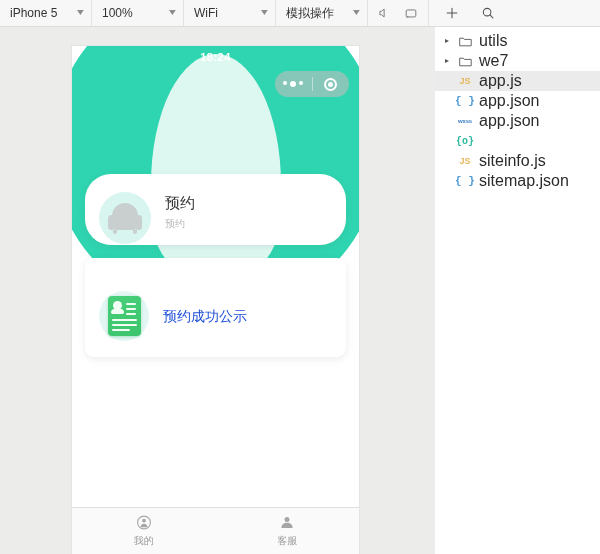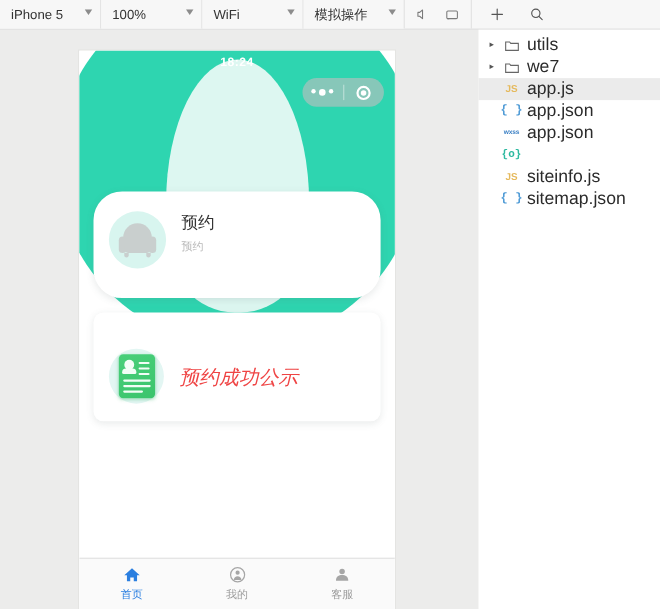--- a/index.html
+++ b/index.html
@@ -193,21 +193,21 @@
     box-sizing: border-box;
     padding: 0 13px;
   }
   .card {
     background: #ffffff;
     border-radius: 9px;
     box-shadow: 0 2px 7px rgba(90,110,105,0.13);
     display: flex; align-items: flex-start;
     box-sizing: border-box;
   }
-  .card-1 { height: 97px; padding: 18px 0 0 14px; margin-bottom: 13px; border-radius: 26px; }
+  .card-1 { height: 71px; padding: 18px 0 0 14px; margin-bottom: 13px; border-radius: 26px; }
   .card-2 { height: 99px; padding: 17px 0 0 14px; align-items: center; }
 
   .ic-wrap { flex: 0 0 auto; margin-right: 14px; }
 
   .sofa-badge {
     width: 52px; height: 52px; border-radius: 50%;
     background: #d8f5ef;
     display: flex; align-items: center; justify-content: center;
   }
   .sofa {
@@ -276,21 +276,21 @@
   .doc-b3 { top: 33px; width: 18px; }
 
   .card-txt { padding-top: 2px; }
   .card-title {
     font-size: 15px; color: #333333;
     line-height: 1.25; margin: 0 0 4px 0;
   }
   .card-sub {
     font-size: 10px; color: #b9b9b9; margin: 0;
   }
-  .card-2 .card-title { margin: 0; font-size: 18px; color: #ef4444; font-style: italic; }
+  .card-2 .card-title { margin: 0; font-size: 14px; color: #1d4ed8; }
 
   
   .tabbar {
     position: absolute;
     left: 0; bottom: 0;
     width: 287px; height: 46px;
     background: #fafafa;
     border-top: 1px solid #e0e0e0;
     display: flex; z-index: 8;
   }
@@ -487,28 +487,20 @@
             </div>
           </div>
           <div class="card-txt">
             <p class="card-title">预约成功公示</p>
           </div>
         </div>
       </div>
 
       <div class="tabbar">
 
-        <div class="tab active">
-          <span class="tab-ico">
-            <svg width="16" height="15" viewBox="0 0 16 15">
-              <path d="M8 1.5 L15 8 H12.6 V13.5 H9.6 V10 H6.4 V13.5 H3.4 V8 H1 Z" fill="#2b7fe0"></path>
-            </svg>
-          </span>
-          <span class="tab-lbl">首页</span>
-        </div>
 
         <div class="tab">
           <span class="tab-ico">
             <svg width="16" height="15" viewBox="0 0 16 15">
               <circle cx="8" cy="7.5" r="6.4" fill="none" stroke="#a6a6a6" stroke-width="1.1"></circle>
               <circle cx="8" cy="5.6" r="1.9" fill="#a6a6a6"></circle>
               <path d="M4.6 12.2 C4.6 9.8 6.2 8.8 8 8.8 C9.8 8.8 11.4 9.8 11.4 12.2 Z" fill="#a6a6a6"></path>
             </svg>
           </span>
           <span class="tab-lbl">我的</span>

